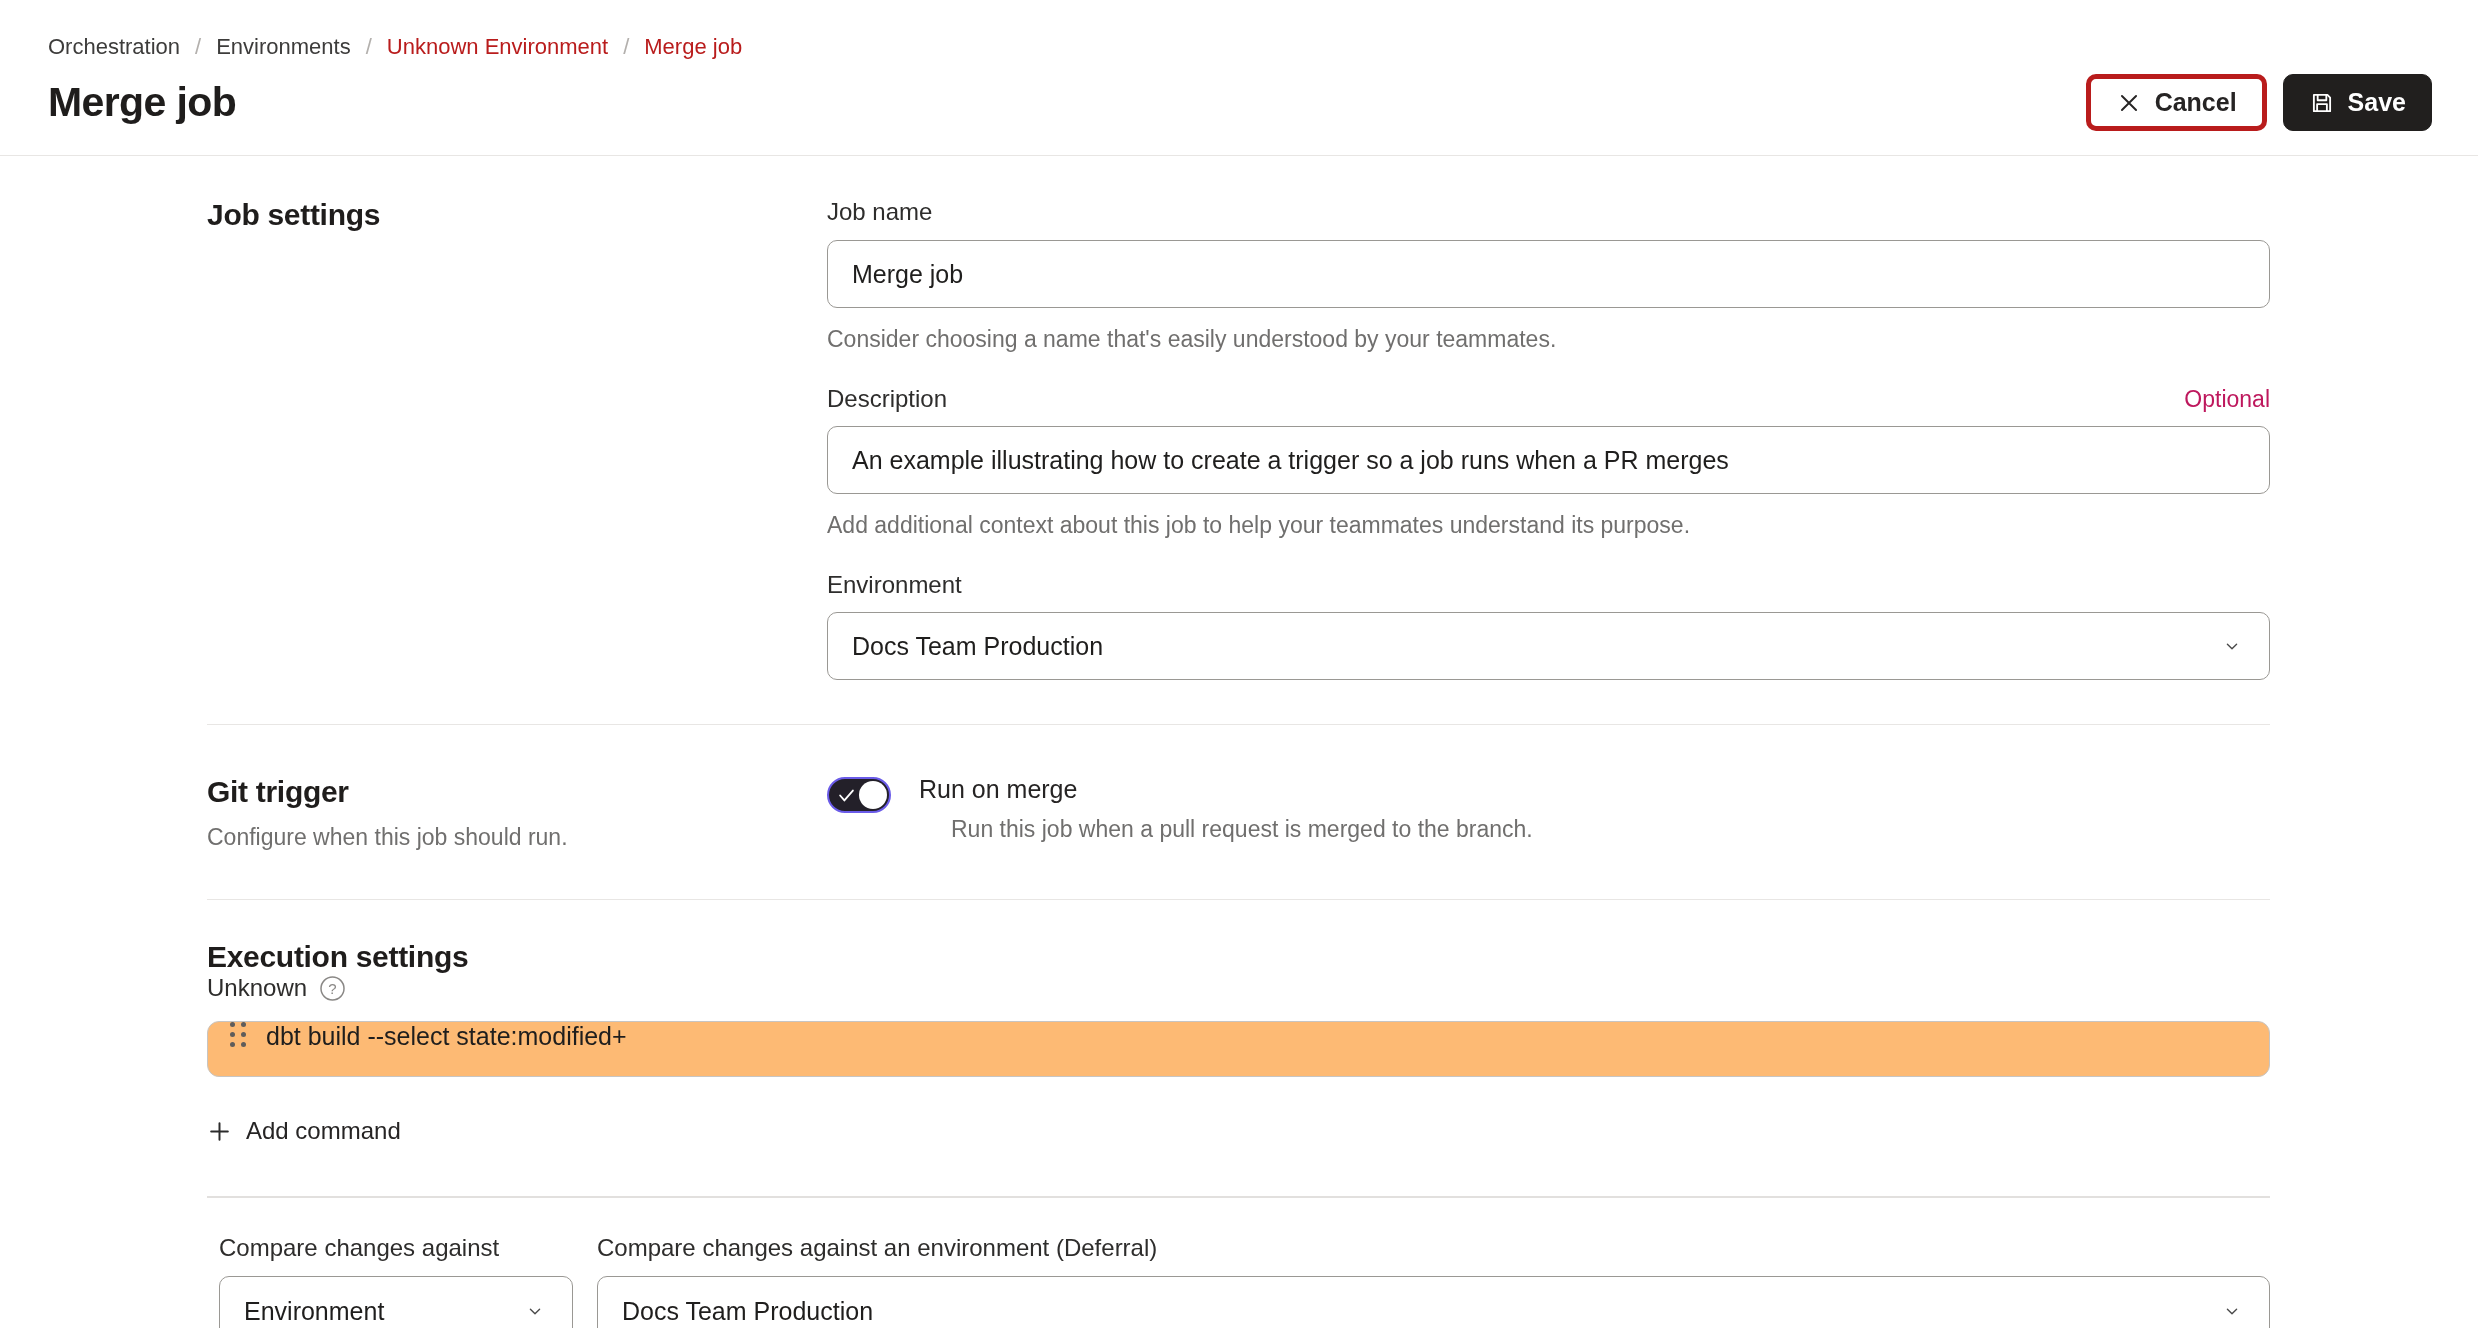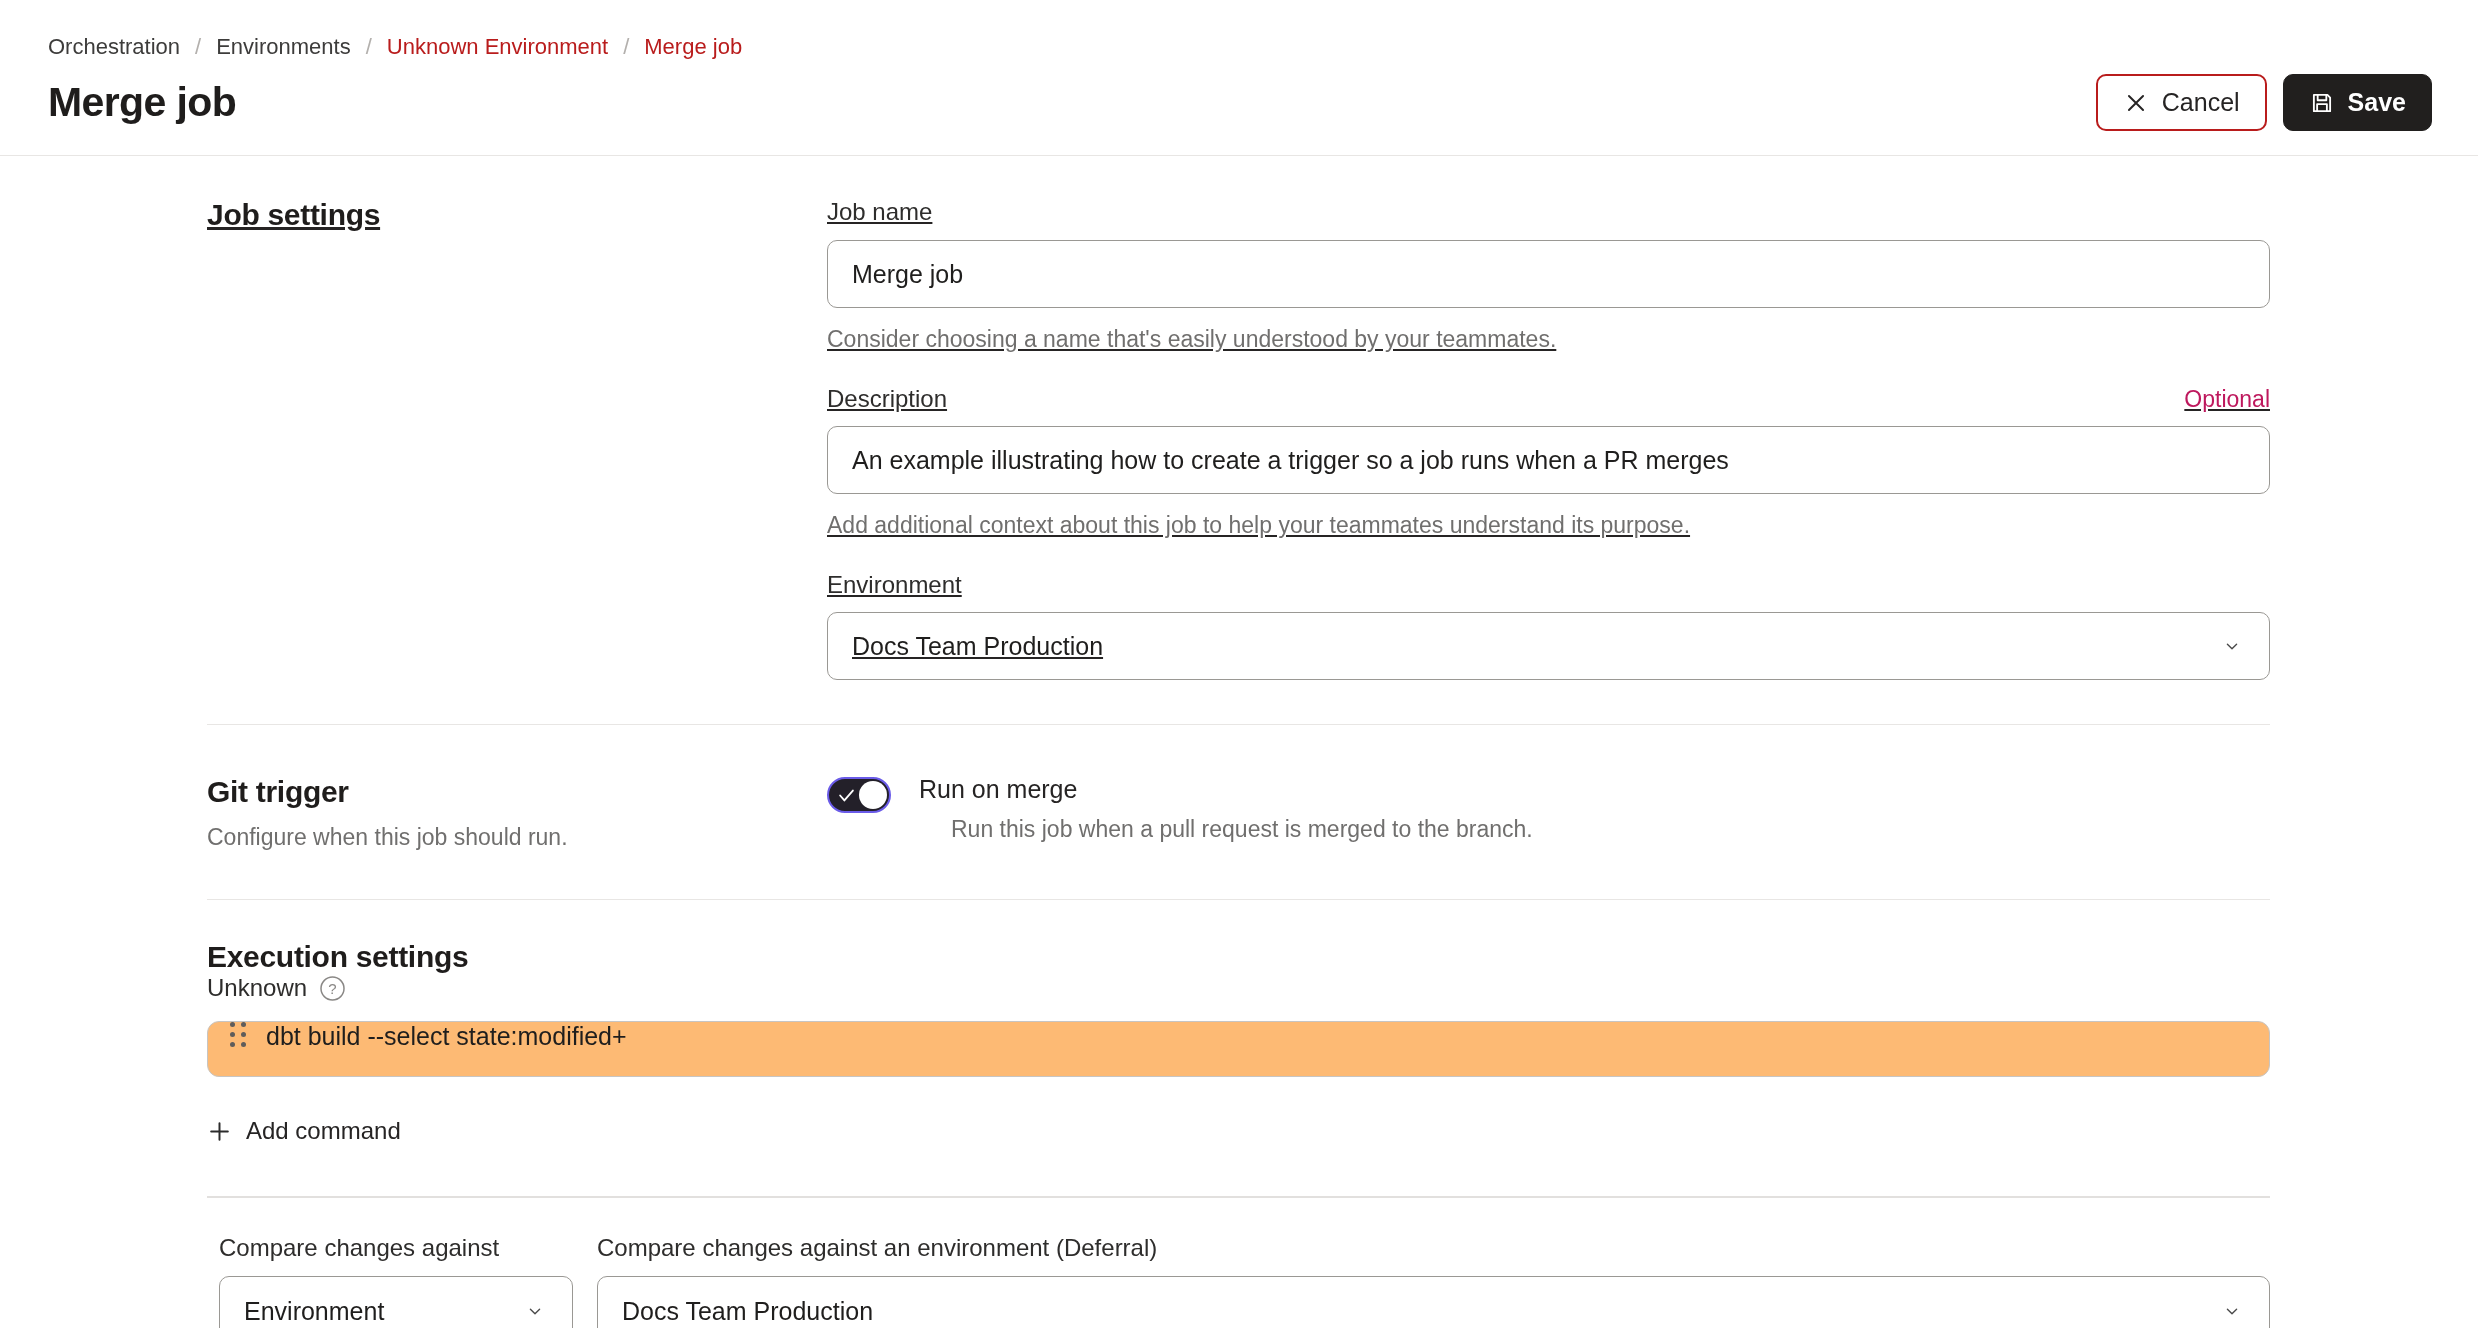--- a/index.html
+++ b/index.html
@@ -14,21 +14,21 @@
   
   .header { padding:34px 46px 0 48px; }
   .breadcrumb { display:flex; align-items:center; gap:15px; font-size:22px; line-height:1.2; }
   .crumb-link { color:#3d3c3b; font-weight:500; cursor:pointer; }
   .crumb-muted { color:#b91c1c; font-weight:400; }
   .crumb-sep { color:#b3b0ad; font-weight:300; }
   .title-row { display:flex; align-items:center; justify-content:space-between; margin-top:14px; padding-bottom:24px; }
   .page-title { font-size:41px; font-weight:700; letter-spacing:-0.6px; color:#1f1d1c; }
   .actions { display:flex; gap:16px; }
   .btn { display:flex; align-items:center; gap:13px; height:57px; padding:0 25px; border-radius:10px; font-size:25px; cursor:pointer; font-family:inherit; }
-  .btn-cancel { background:#fff; border:2px solid #b91c1c; color:#262424; font-weight:400; }
+  .btn-cancel { background:#fff; border:5px solid #b91c1c; color:#262424; font-weight:700; }
   .btn-save { background:#211f1e; border:1px solid #211f1e; color:#fff; font-weight:600; }
   .header-divider { height:1px; background:#e8e6e4; width:100%; }
 
   
   main { padding:0 208px 0 207px; }
   .section { display:flex; }
   .section-left { width:620px; flex-shrink:0; }
   .section-right { flex:1; min-width:0; }
   .section-heading { font-size:30px; font-weight:700; letter-spacing:-0.3px; color:#1f1d1c; }
   .section-sub { margin-top:15px; font-size:23px; color:#706f6e; }
@@ -73,21 +73,21 @@
   .drag-handle i { width:5px; height:5px; border-radius:50%; background:#5f5d5b; }
   .add-command { margin-top:40px; display:inline-flex; align-items:center; gap:14px; font-size:24px; font-weight:500; color:#262424; cursor:pointer; }
   .form-divider { margin-top:48px; height:2px; background:#e2e0de; }
 
   .compare-row { display:flex; gap:24px; margin-top:36px;margin-left:12px; }
   .compare-col-small { width:354px; flex-shrink:0; }
   .compare-col-large { flex:1; min-width:0; }
   .compare-row .select { height:71px; }
 
   
-  .sec-job { padding-top:42px;text-decoration:underline; }
+  .sec-job { padding-top:42px; }
   .div-1 { margin-top:44px; }
   .sec-git { padding-top:50px; }
   .div-2 { margin-top:48px; }
   .sec-exec { padding-top:40px;flex-direction:column; }
 </style>
 </head>
 <body>
 
 <div class="header">
   <div class="breadcrumb">

